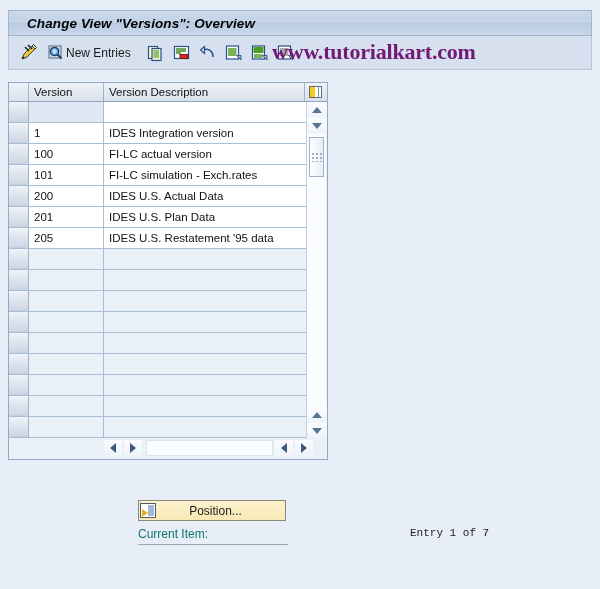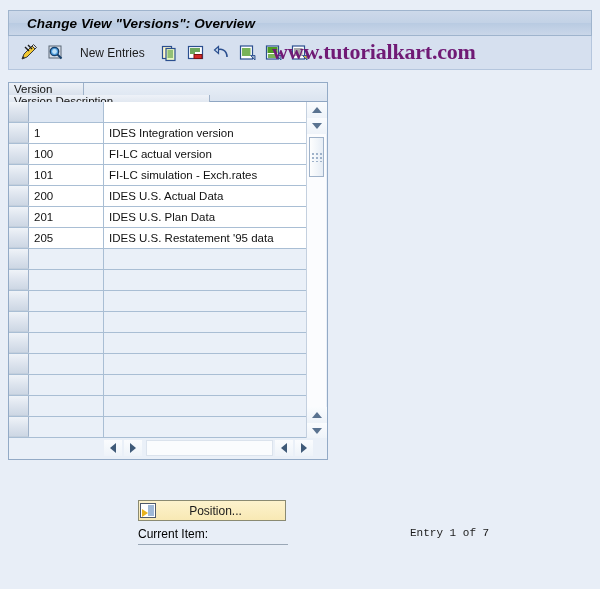--- a/index.html
+++ b/index.html
@@ -56,21 +56,21 @@
     margin-left: 4px;
     display: inline-flex;
     align-items: center; justify-content: center;
     position: relative;
     flex: 0 0 auto;
   }
   .tbtn:first-child { margin-left: 9px; }
   .newentries {
     font-size: 12px;
     color: #1b1b1b;
-    margin-left: 14px;
+    margin-left: 0;
     margin-right: 10px;
     white-space: nowrap;
     flex: 0 0 auto;
   }
 
   .watermark {
     position: absolute;
     left: 272px; top: 39px;
     font-family: "Liberation Serif", serif;
     font-size: 22px;
@@ -91,21 +91,20 @@
     box-sizing: border-box;
   }
 
   .thead {
     position: absolute; left: 0; top: 0;
     width: 318px; height: 19px;
     display: flex;
     background: linear-gradient(to bottom,#e9eff7 0%, #dbe4f0 100%);
     border-bottom: 1px solid #8fa6c2;
     box-sizing: border-box;
-    flex-direction: column;
   }
   .th-sel {
     width: 20px; height: 100%;
     background: linear-gradient(to bottom,#eef2f8,#d9e1ec);
     border-right: 1px solid #9fb2c9;
     box-sizing: border-box;
   }
   .th-cell {
     height: 100%;
     box-sizing: border-box;
@@ -292,21 +291,21 @@
     font-size: 12px;
     color: #1b1b1b;
     padding-right: 10px;
   }
 
   .current-item {
     position: absolute;
     left: 138px; top: 527px;
     width: 150px;
     font-size: 12px;
-    color: #000000;
+    color: #0f766e;
     border-bottom: 1px solid #9aa7b6;
     padding-bottom: 3px;
   }
   .entry-status {
     position: absolute;
     left: 410px; top: 527px;
     font-family: "Liberation Mono", monospace;
     font-size: 11px;
     color: #1b1b1b;
     white-space: nowrap;

